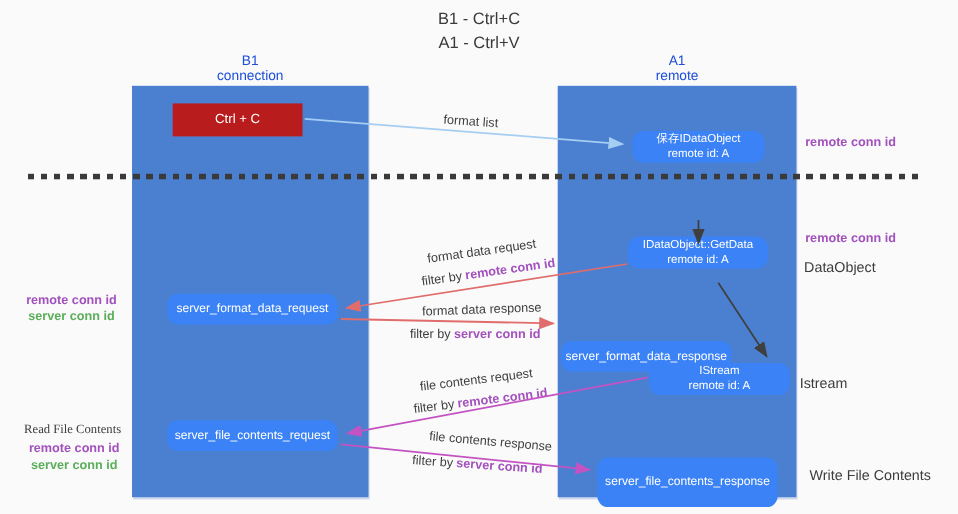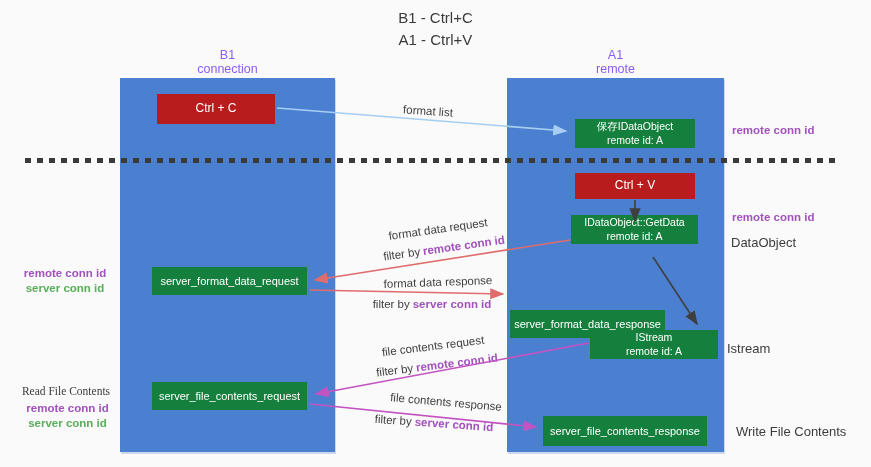--- a/index.html
+++ b/index.html
@@ -13,35 +13,35 @@
     font-size:15px; line-height:1.45; color:#3a3a3a;
   }
   .lane {
     position:absolute; top:78px; height:374px; background:#4b80d1;
     box-shadow:1px 2px 0 rgba(150,170,220,0.45);
   }
   .lane.b1 { left:120px; width:215px; }
   .lane.a1 { left:507px; width:217px; }
   .lane-header {
     position:absolute; top:48px; text-align:center; font-size:12.5px;
-    line-height:14px; color:#8b5cf6;
+    line-height:14px; color:#1d4ed8;
   }
   .lane-header.b1 { left:120px; width:215px; }
   .lane-header.a1 { left:507px; width:217px; }
   .dashed-sep {
     position:absolute; left:25px; top:158px; width:813px; height:5px;
     background:repeating-linear-gradient(90deg,#3a3a3a 0 6px,transparent 6px 12px);
   }
   .node {
     position:absolute; display:flex; flex-direction:column; align-items:center;
     justify-content:center; color:#fff; text-align:center; font-size:11px;
     line-height:1.3;
   }
   .node.green { background:#b91c1c; font-size:12px; }
-  .node.orange { background:#15803d; }
+  .node.orange { background:#3b82f6;border-radius:10px; }
   .node.two-line { font-size:10.5px; }
   .side-label { position:absolute; font-size:11.5px; white-space:nowrap; }
   .side-label.plain { color:#3c3c3c; font-size:13px; }
   .purple { color:#a251bd; font-weight:bold; }
   .greenlbl { color:#5aae5a; font-weight:bold; }
   .label-stack { position:absolute; text-align:center; font-size:11.5px; line-height:14.5px; white-space:nowrap; }
   .arrow-label {
     position:absolute; font-size:11.5px; color:#3f3f3f; white-space:nowrap;
     transform-origin:center center;
   }
@@ -74,23 +74,20 @@
 
   <div class="node green" style="left:157px; top:94px; width:118px; height:30px;">
     <span>Ctrl + C</span>
   </div>
 
   <div class="node orange two-line" style="left:575px; top:119px; width:120px; height:29px;">
     <span>保存IDataObject</span>
     <span>remote id: A</span>
   </div>
 
-  <div class="node green" style="left:575px; top:173px; width:120px; height:26px;">
-    <span>Ctrl + V</span>
-  </div>
 
   <div class="node orange two-line" style="left:571px; top:215px; width:127px; height:29px;">
     <span>IDataObject::GetData</span>
     <span>remote id: A</span>
   </div>
 
   <div class="node orange" style="left:152px; top:267px; width:155px; height:28px;">
     <span>server_format_data_request</span>
   </div>
 
@@ -100,21 +97,21 @@
 
   <div class="node orange two-line" style="left:590px; top:330px; width:128px; height:29px;">
     <span>IStream</span>
     <span>remote id: A</span>
   </div>
 
   <div class="node orange" style="left:152px; top:382px; width:155px; height:28px;">
     <span>server_file_contents_request</span>
   </div>
 
-  <div class="node orange" style="left:543px; top:416px; width:164px; height:30px;justify-content:center;">
+  <div class="node orange" style="left:543px; top:416px; width:164px; height:45px;justify-content:center;">
     <span>server_file_contents_response</span>
   </div>
 
   <div class="side-label purple" style="left:732px; top:124px;">remote conn id</div>
   <div class="side-label purple" style="left:732px; top:211px;">remote conn id</div>
   <div class="side-label plain" style="left:731px; top:235px;">DataObject</div>
   <div class="side-label plain" style="left:727px; top:341px;">Istream</div>
   <div class="side-label plain" style="left:736px; top:424px;">Write File Contents</div>
 
   <div class="label-stack" style="left:15px; top:266px; width:100px;">

